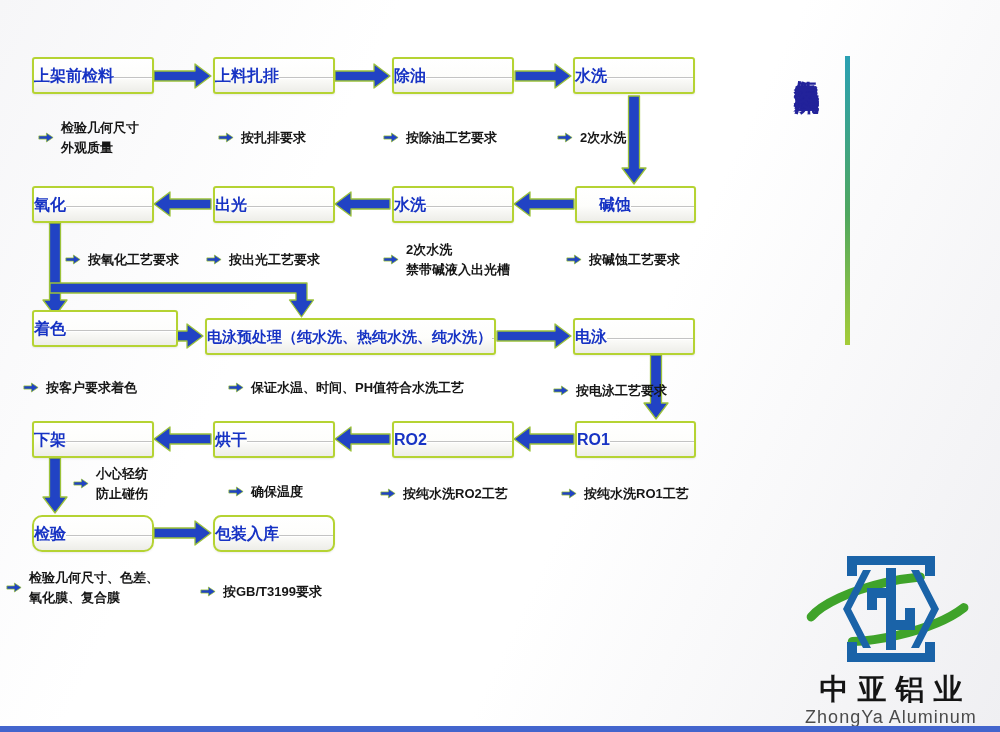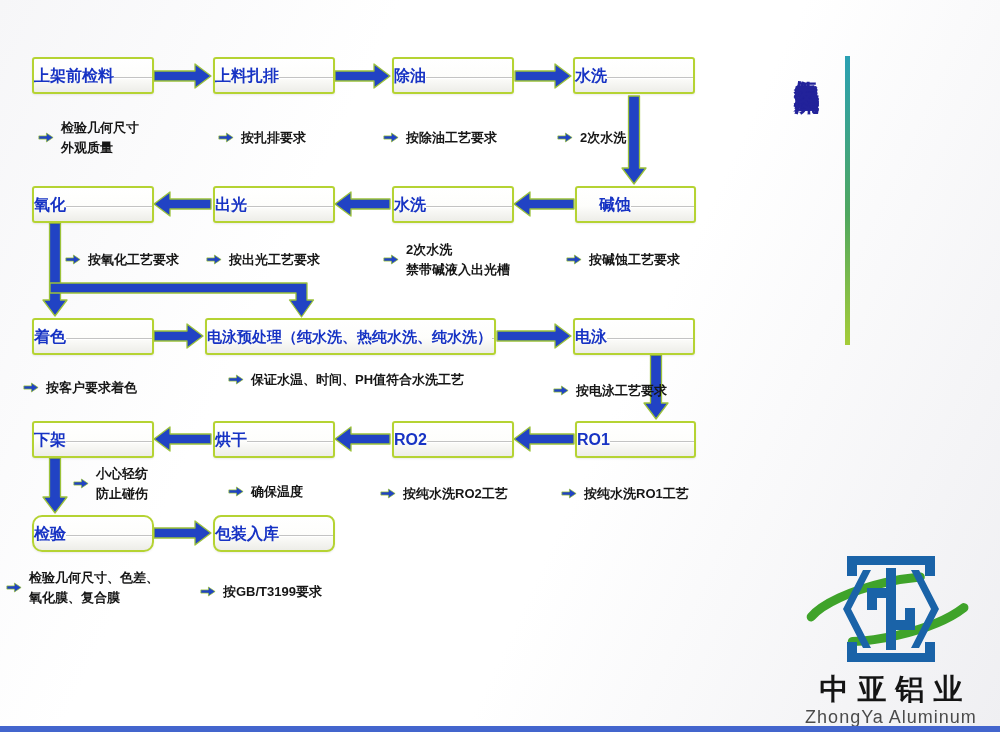--- a/index.html
+++ b/index.html
@@ -80,21 +80,21 @@
     </div>
   <div class="fbox" style="left:392px;top:186px;width:122px;">
       <div class="lbl">水洗</div>
       <div class="rule"></div>
     </div>
   <div class="fbox" style="left:575px;top:186px;width:121px;padding-left:22px;">
       <div class="lbl">碱蚀</div>
       <div class="rule"></div>
     </div>
 
-  <div class="fbox" style="left:32px;top:318px;width:122px;">
+  <div class="fbox" style="left:32px;top:310px;width:146px;">
       <div class="lbl">着色</div>
       <div class="rule"></div>
     </div>
   <div class="fbox small" style="left:205px;top:318px;width:291px;">
       <div class="lbl">电泳预处理（纯水洗、热纯水洗、纯水洗）</div>
       <div class="rule"></div>
     </div>
   <div class="fbox" style="left:573px;top:318px;width:122px;">
       <div class="lbl">电泳</div>
       <div class="rule"></div>
@@ -177,21 +177,21 @@
       </svg>
       <div class="txt">按碱蚀工艺要求</div>
     </div>
 
   <div class="note" style="left:23px;top:378px;">
       <svg class="na" width="16" height="11" viewBox="0 0 18 12">
         <path d="M1 4.2 H9.5 V1 L17 6 L9.5 11 V7.8 H1 Z" fill="#2143c4" stroke="#8fba31" stroke-width="0.8"></path>
       </svg>
       <div class="txt">按客户要求着色</div>
     </div>
-  <div class="note" style="left:228px;top:370px;text-align:right;">
+  <div class="note" style="left:228px;top:378px;text-align:right;">
       <svg class="na" width="16" height="11" viewBox="0 0 18 12">
         <path d="M1 4.2 H9.5 V1 L17 6 L9.5 11 V7.8 H1 Z" fill="#2143c4" stroke="#8fba31" stroke-width="0.8"></path>
       </svg>
       <div class="txt">保证水温、时间、PH值符合水洗工艺</div>
     </div>
   <div class="note" style="left:553px;top:381px;">
       <svg class="na" width="16" height="11" viewBox="0 0 18 12">
         <path d="M1 4.2 H9.5 V1 L17 6 L9.5 11 V7.8 H1 Z" fill="#2143c4" stroke="#8fba31" stroke-width="0.8"></path>
       </svg>
       <div class="txt">按电泳工艺要求</div>

